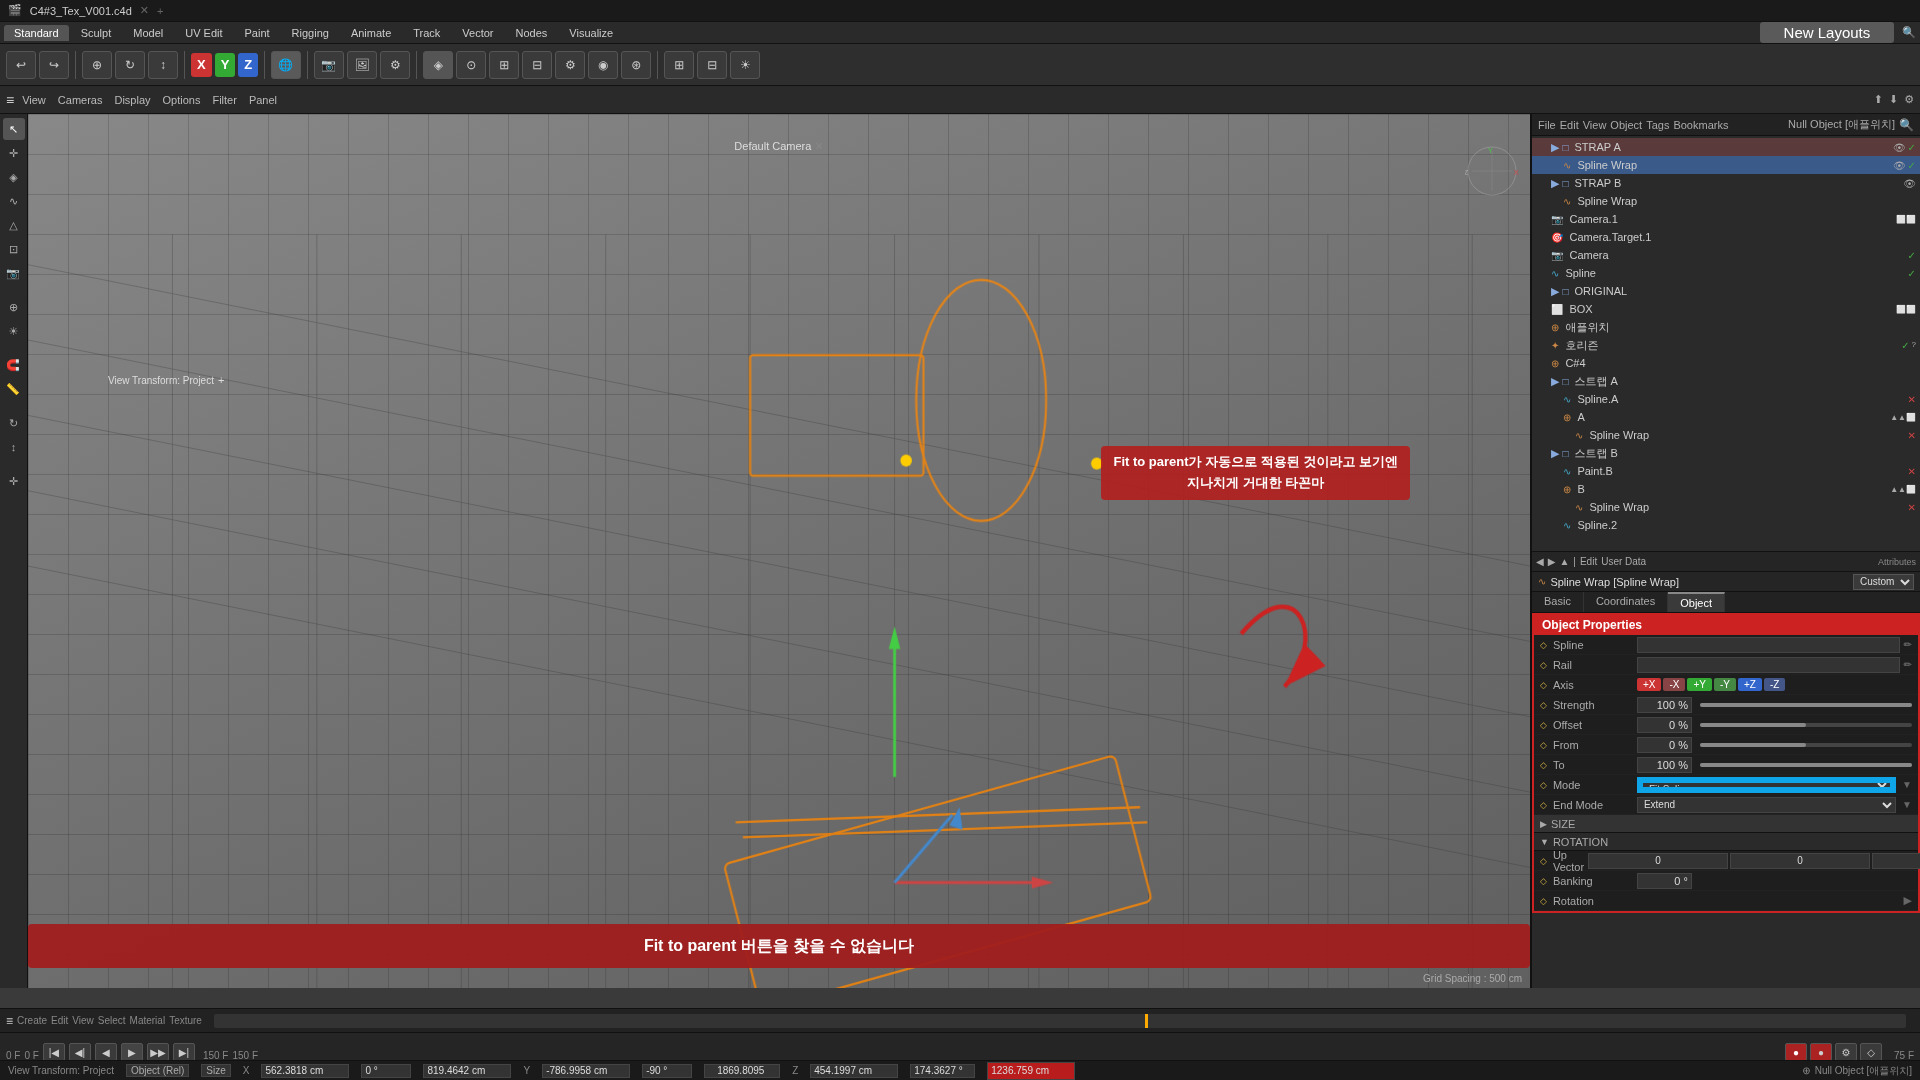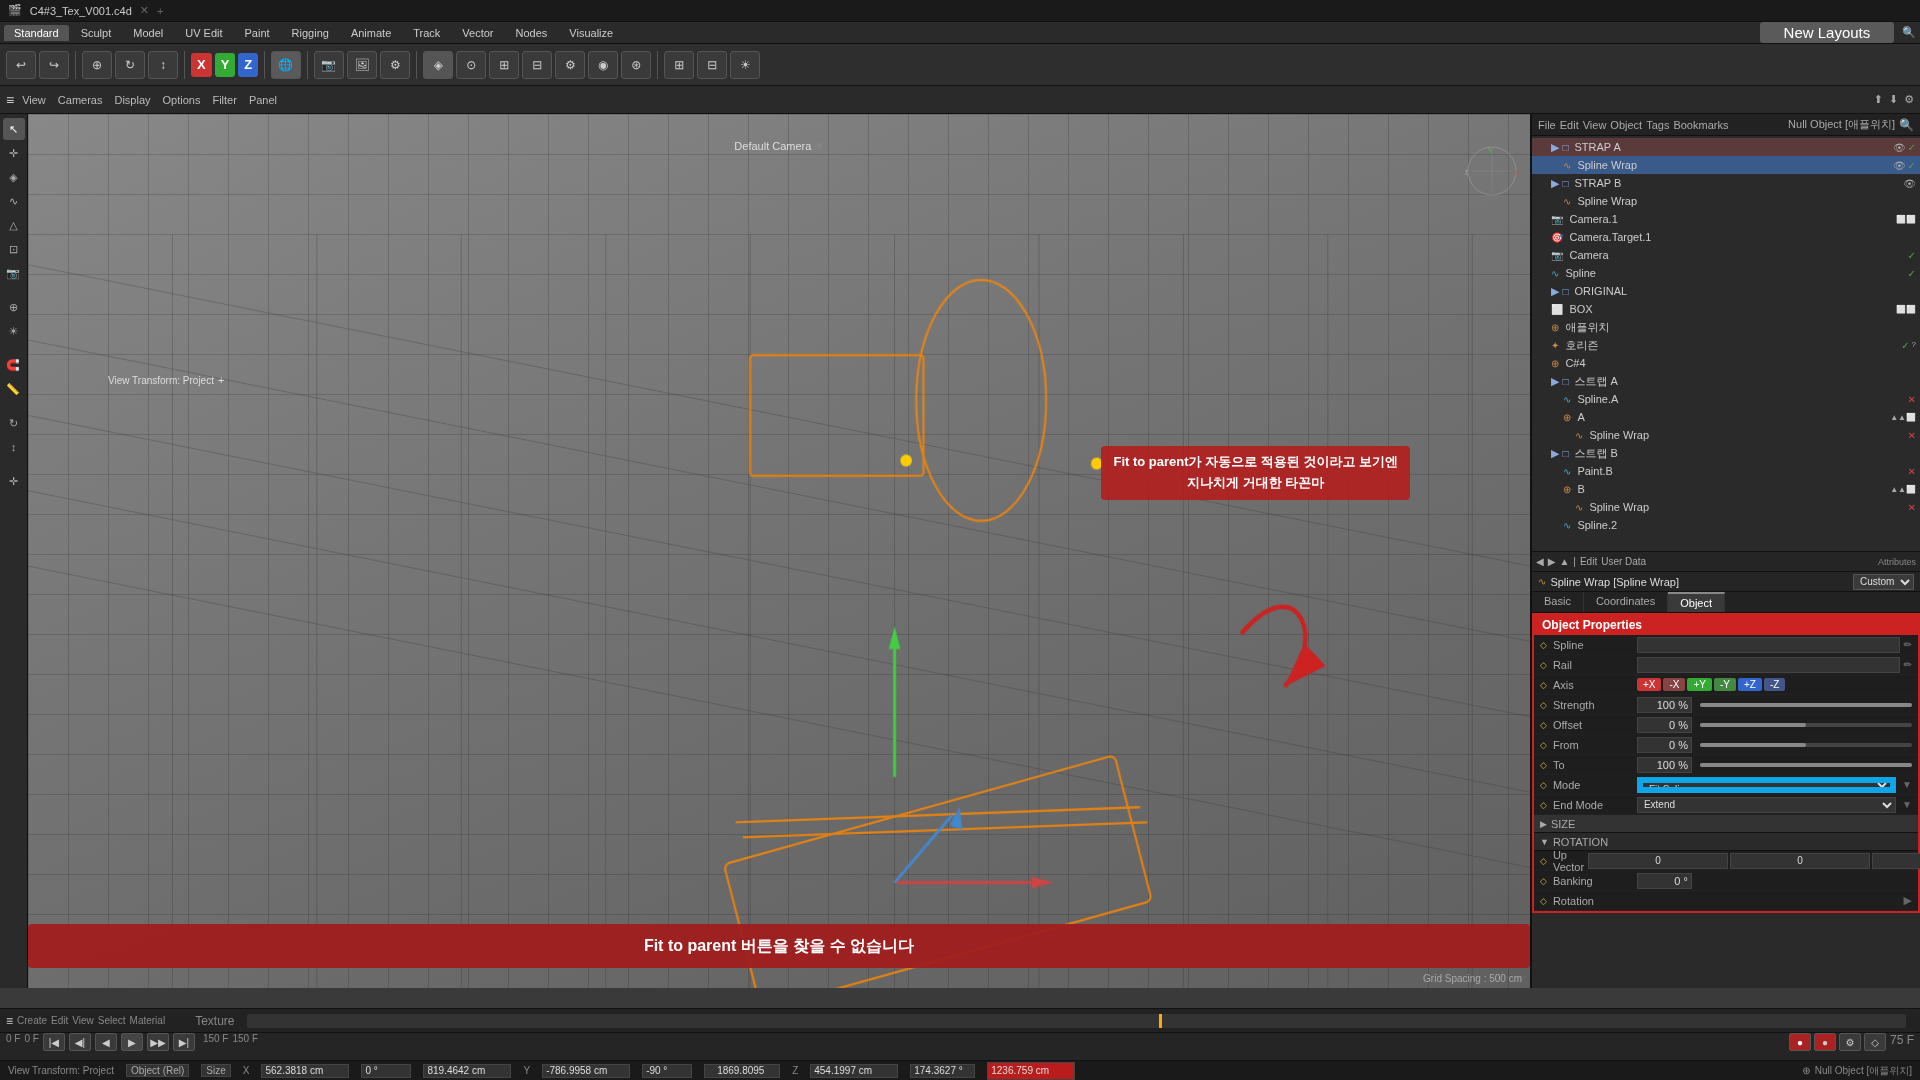--- a/index.html
+++ b/index.html
@@ -706,44 +706,44 @@
 
 <div style="position:fixed; bottom:20px; left:0; right:0; height:52px; background:#2a2a2a; border-top:1px solid #111;">
 
   <div style="height:24px; background:#222; display:flex; align-items:center; padding:0 6px; gap:4px; border-bottom:1px solid #111;">
     <span style="font-size:12px; cursor:pointer;">≡</span>
     <span style="color:#888; font-size:10px; cursor:pointer;">Create</span>
     <span style="color:#888; font-size:10px; cursor:pointer;">Edit</span>
     <span style="color:#888; font-size:10px; cursor:pointer;">View</span>
     <span style="color:#888; font-size:10px; cursor:pointer;">Select</span>
     <span style="color:#888; font-size:10px; cursor:pointer;">Material</span>
-    <span style="color:#888; font-size:12px; cursor:pointer;margin-left:26px;">Texture</span>
+    <span style="color:#888; font-size:10px; cursor:pointer;">Texture</span>
     <div style="flex:1; height:14px; background:#333; margin:0 8px; border-radius:2px; position:relative; cursor:pointer;">
       <div style="position:absolute; left:55%; width:3px; height:100%; background:#ffaa00; top:0;"></div>
     </div>
   </div>
 
-  <div style="height:28px; background:#252525; display:flex; align-items:flex-start; padding:0 6px; gap:4px;">
+  <div style="height:28px; background:#252525; display:flex; align-items:flex-end; padding:0 6px; gap:4px;">
     <span style="color:#888; font-size:10px;">0 F</span>
     <span style="color:#888; font-size:10px;">0 F</span>
     <div class="tl-btn">|◀</div>
     <div class="tl-btn">◀|</div>
     <div class="tl-btn">◀</div>
     <div class="tl-btn" style="background:#444;">▶</div>
     <div class="tl-btn">▶▶</div>
     <div class="tl-btn">▶|</div>
     <span style="color:#888; font-size:10px; margin-left:4px;">150 F</span>
     <span style="color:#888; font-size:10px;">150 F</span>
     <div style="margin-left:auto; display:flex; gap:3px; align-items:center;">
       <div class="tl-btn" style="background:#aa2222; color:#fff;">●</div>
       <div class="tl-btn" style="background:#aa2222;">●</div>
       <div class="tl-btn">⚙</div>
       <div class="tl-btn">◇</div>
     </div>
-    <span style="color:#888; font-size:12px; ">75 F</span>
+    <span style="color:#888; font-size:10px; margin-left:8px;">75 F</span>
   </div>
 </div>
 
 <div style="position:fixed; bottom:0; left:0; right:0; height:20px; background:#1a1a1a; display:flex; align-items:center; padding:0 8px; gap:12px; border-top:1px solid #111; font-size:10px;">
   <span style="color:#888;">View Transform: Project</span>
   <span style="color:#aaa; cursor:pointer; border:1px solid #444; padding:0 4px; background:#333;">Object (Rel)</span>
   <span style="color:#aaa; cursor:pointer; border:1px solid #444; padding:0 4px; background:#333;">Size</span>
   <span style="color:#888;">X</span>
   <input style="width: 88px; background: rgb(51, 51, 51); border: 1px solid rgb(68, 68, 68); color: rgb(221, 221, 221); height: 14px; font-size: 10px; padding: 0px 3px;" value="562.3818 cm">
   <input style="width: 50px; background: rgb(51, 51, 51); border: 1px solid rgb(68, 68, 68); color: rgb(221, 221, 221); height: 14px; font-size: 10px; padding: 0px 3px;" value="0 °">

